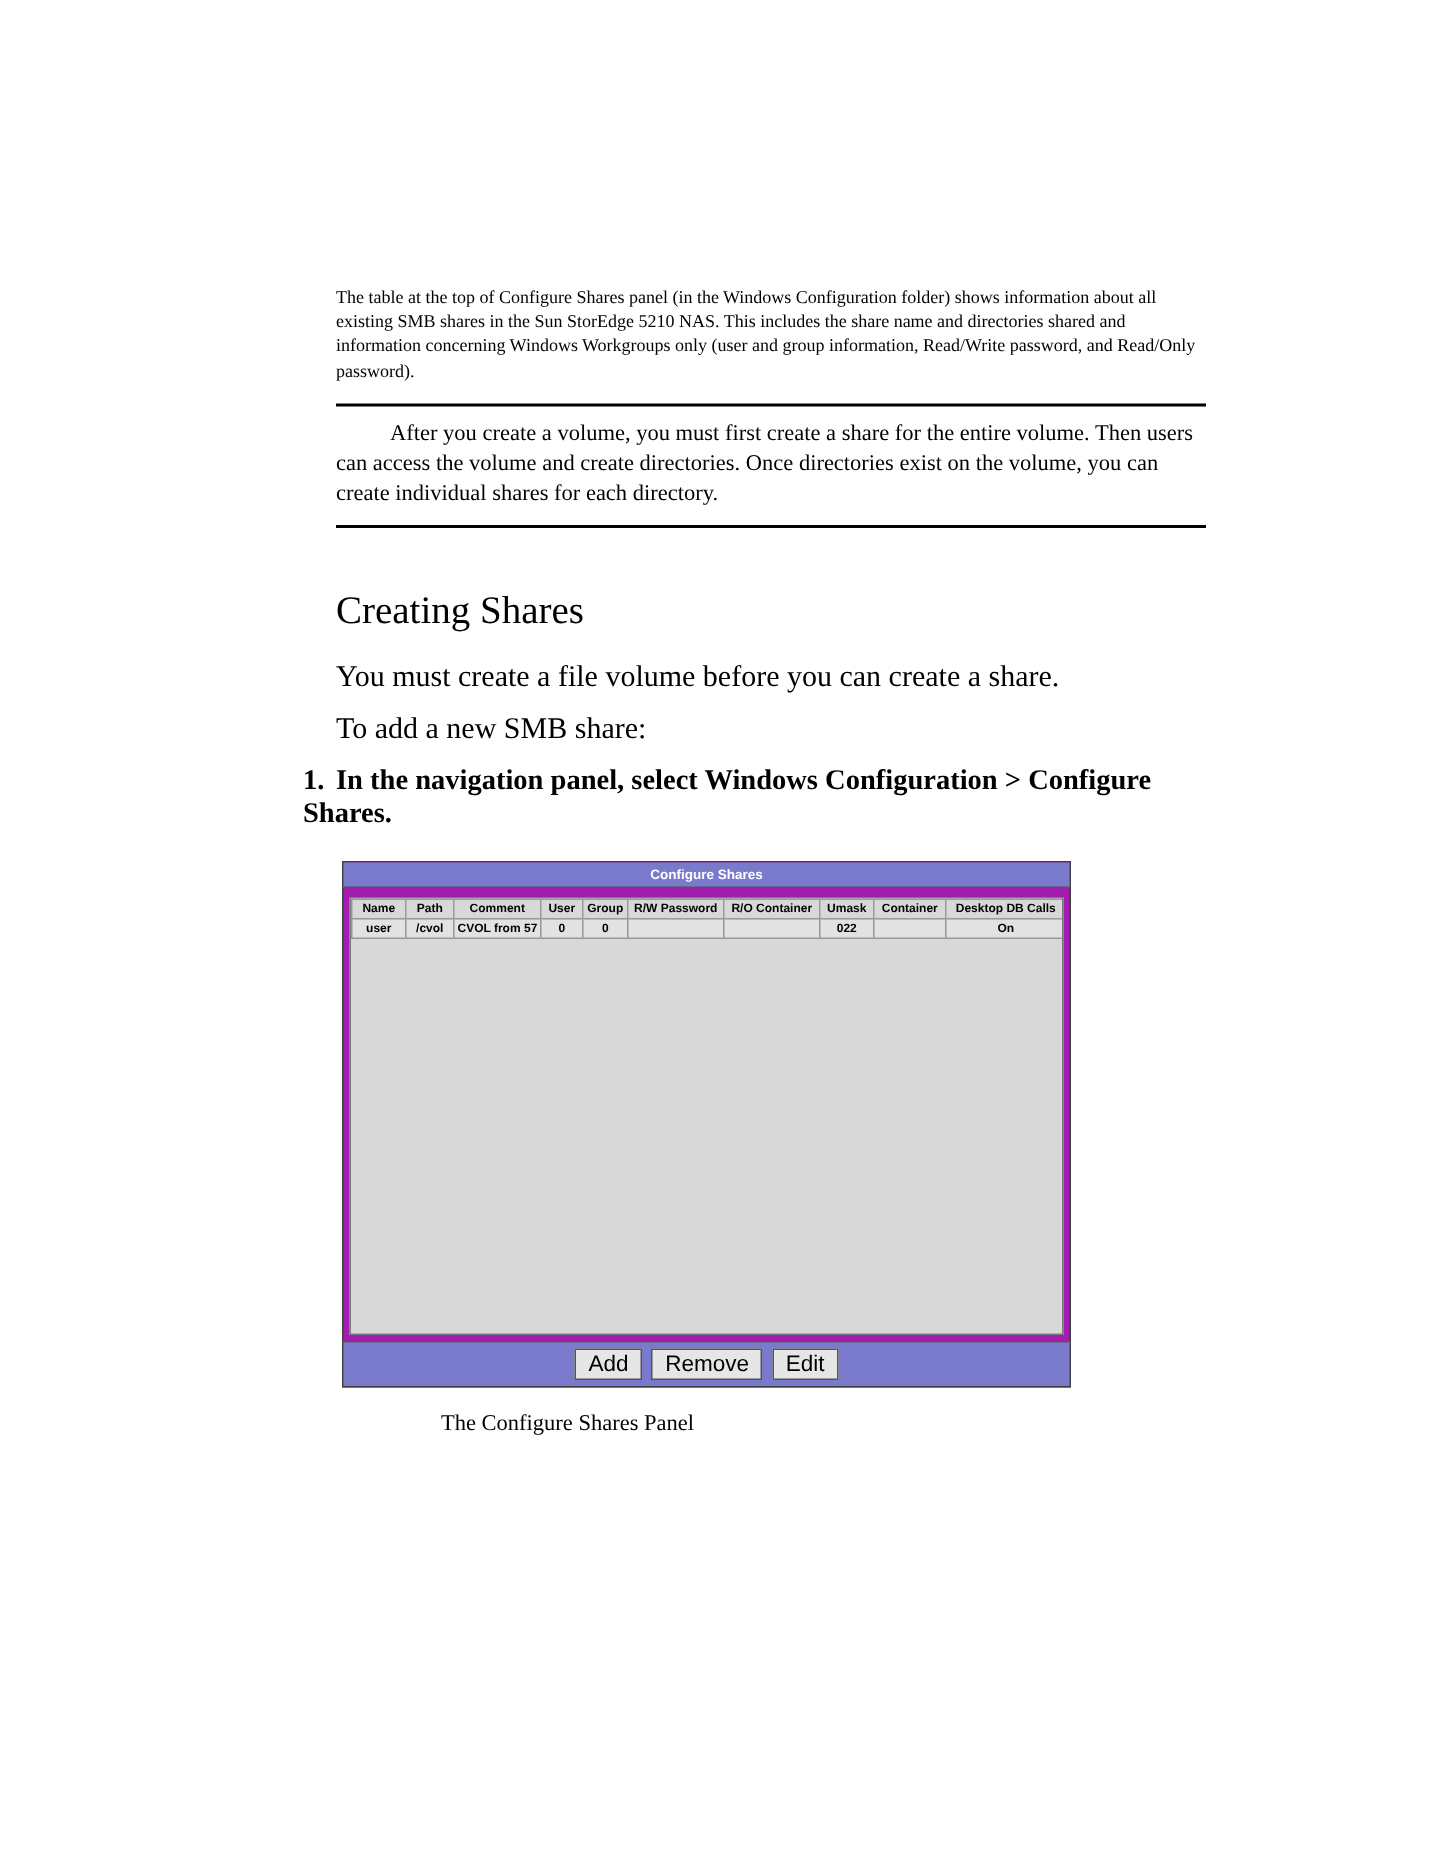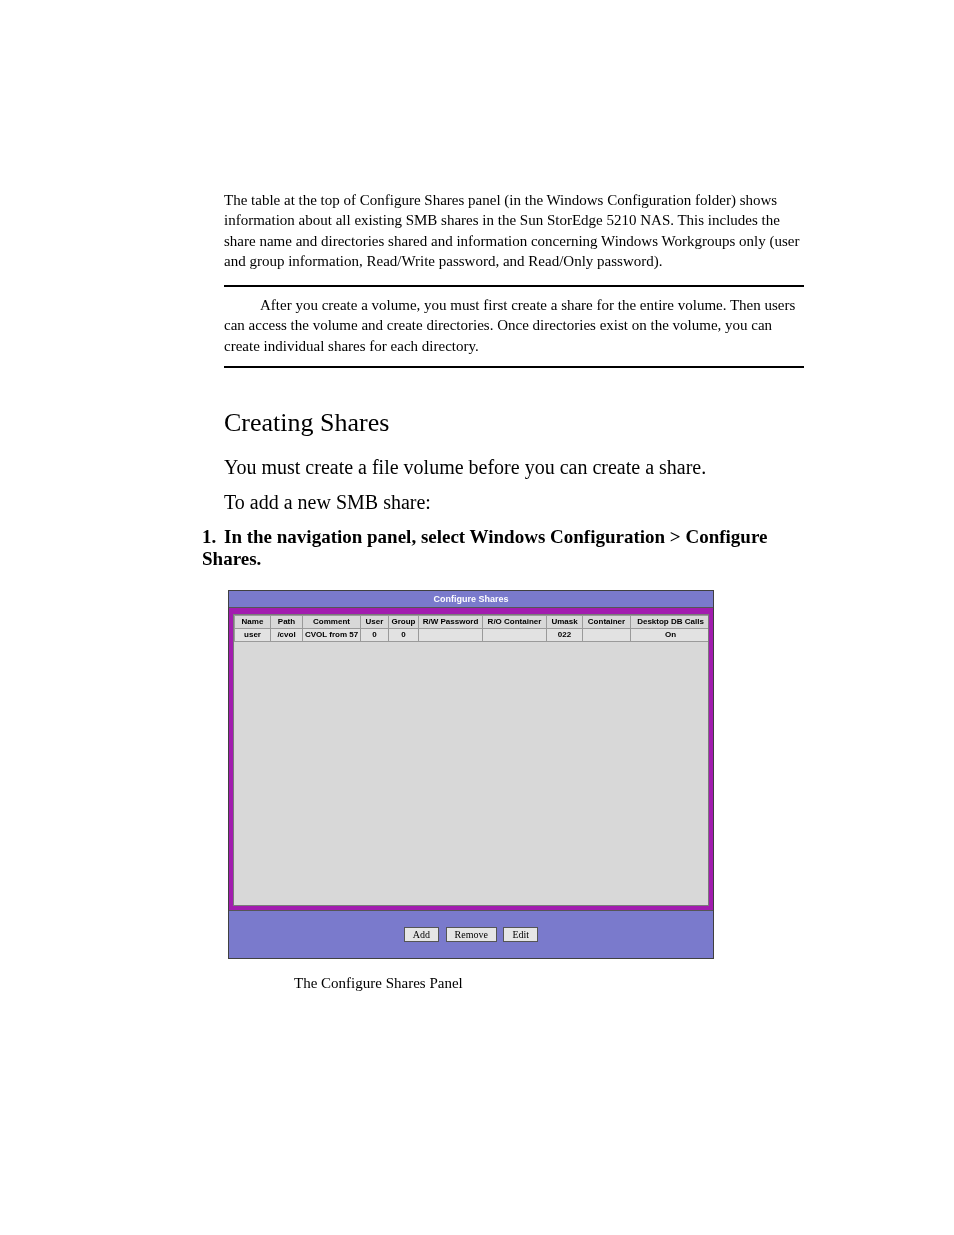--- a/index.html
+++ b/index.html
@@ -16,21 +16,21 @@
     box-sizing: border-box;
     padding: 190px 150px 0 224px;
   }
   h2.section {
     font-family: Georgia, "Times New Roman", serif;
     font-weight: 400;
     font-size: 26px;
     margin: 0 0 18px 0;
   }
   p.body {
-    font-size: 15px;
+    font-size: 12px;
     line-height: 1.35;
     margin: 0 0 6px 0;
   }
   .note-box {
     border-top: 2px solid #000;
     border-bottom: 2px solid #000;
     padding: 8px 0 10px 0;
     margin: 14px 0 40px 0;
   }
   .note-box p {
@@ -100,26 +100,26 @@
   table.grid th {
     background: #d8d8d8;
   }
   .shot-footer {
     background: #7a7acc;
     padding: 4px 0;
     text-align: center;
     border-top: 1px solid #555;
   }
   .shot-footer button {
-    font-family: Liberation Serif, serif;
-    font-size: 10px;
+    font-family: Liberation Sans, sans-serif;
+    font-size: 15px;
     background: #e6e6e6;
     border: 1px solid #555;
     padding: 1px 8px;
-    margin: 12px 2px;
+    margin: 0 2px;
     cursor: pointer;
   }
   .caption {
     font-size: 15px;
     margin: 16px 0 0 70px;
   }
 </style>
 </head>
 <body>
 

